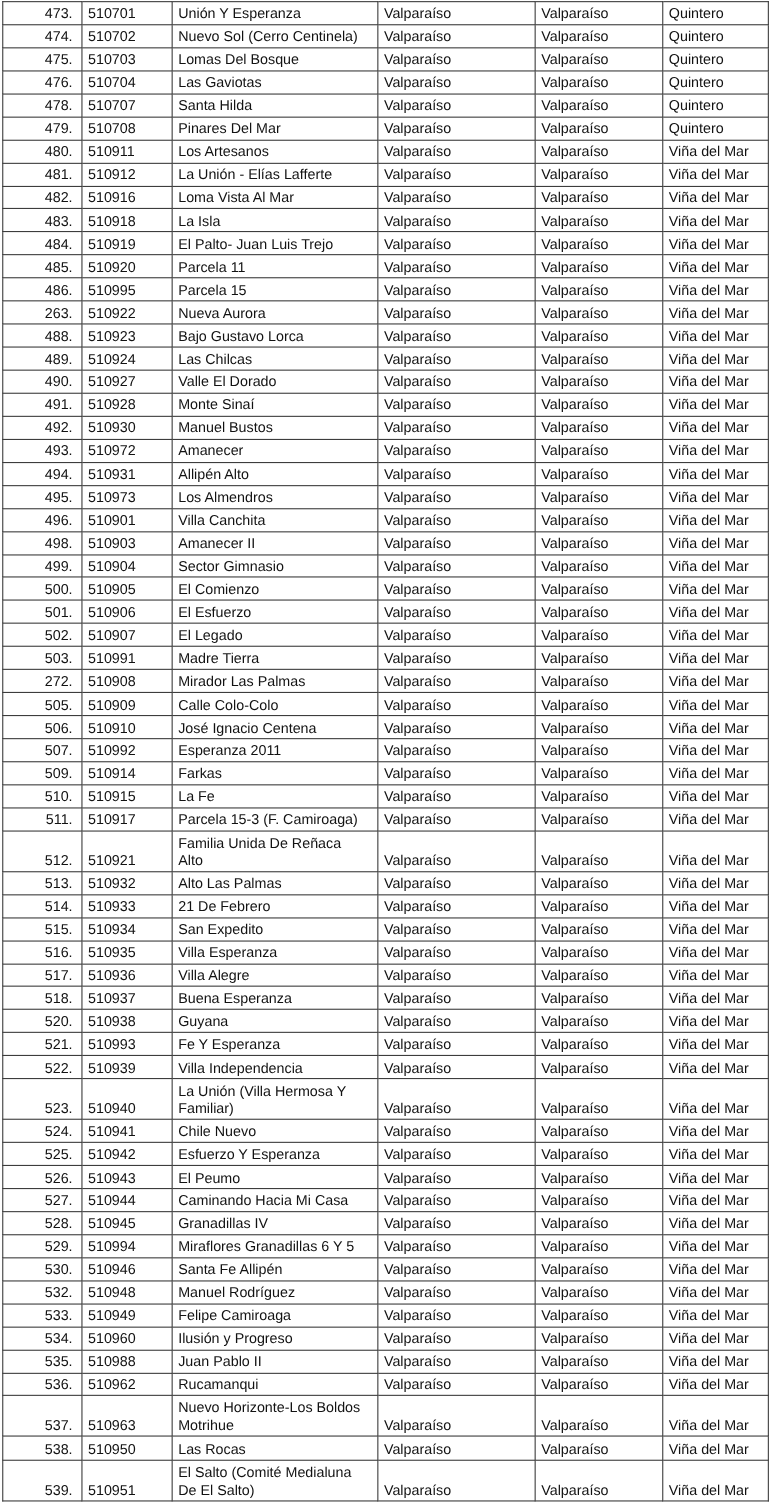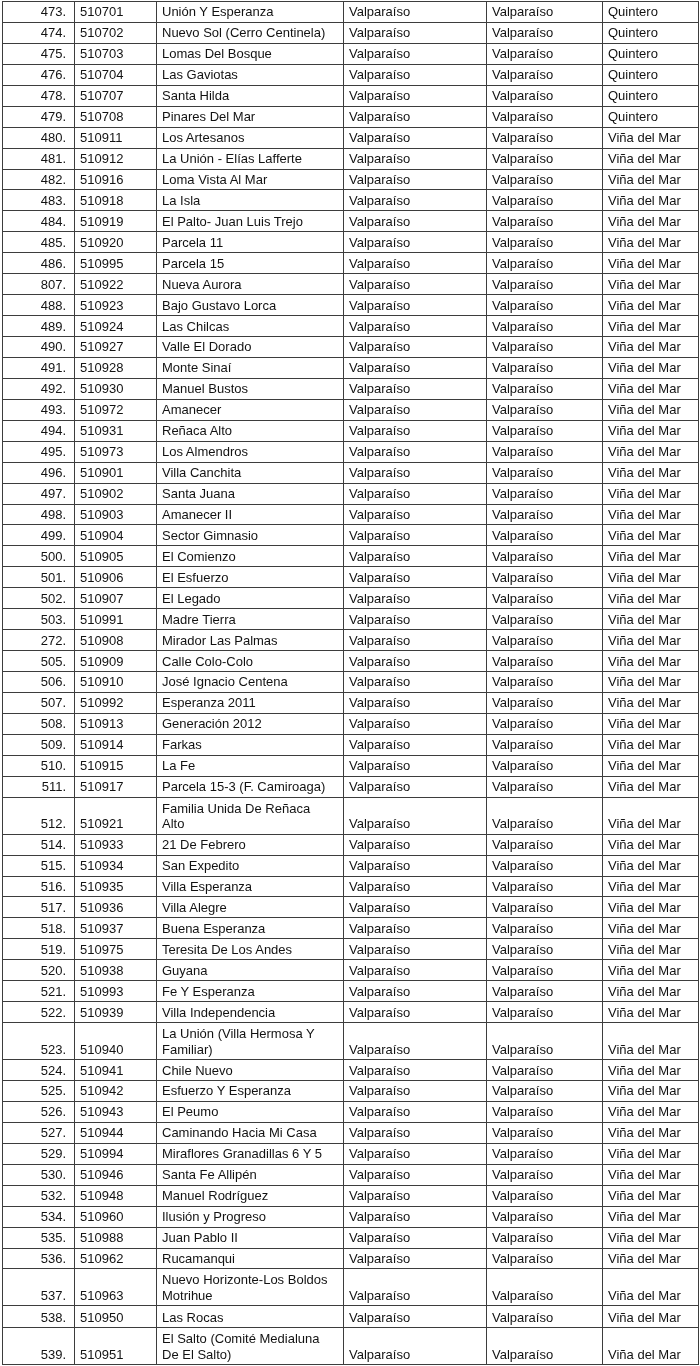--- a/index.html
+++ b/index.html
@@ -148,21 +148,21 @@
       </tr>
       <tr>
         <td class="col-num">486.</td>
         <td class="col-code">510995</td>
         <td class="col-name">Parcela 15</td>
         <td class="col-region">Valparaíso</td>
         <td class="col-province">Valparaíso</td>
         <td class="col-commune">Viña del Mar</td>
       </tr>
       <tr>
-        <td class="col-num">807.</td>
+        <td class="col-num">263.</td>
         <td class="col-code">510922</td>
         <td class="col-name">Nueva Aurora</td>
         <td class="col-region">Valparaíso</td>
         <td class="col-province">Valparaíso</td>
         <td class="col-commune">Viña del Mar</td>
       </tr>
       <tr>
         <td class="col-num">488.</td>
         <td class="col-code">510923</td>
         <td class="col-name">Bajo Gustavo Lorca</td>
@@ -206,21 +206,21 @@
         <td class="col-num">493.</td>
         <td class="col-code">510972</td>
         <td class="col-name">Amanecer</td>
         <td class="col-region">Valparaíso</td>
         <td class="col-province">Valparaíso</td>
         <td class="col-commune">Viña del Mar</td>
       </tr>
       <tr>
         <td class="col-num">494.</td>
         <td class="col-code">510931</td>
-        <td class="col-name">Reñaca Alto</td>
+        <td class="col-name">Allipén Alto</td>
         <td class="col-region">Valparaíso</td>
         <td class="col-province">Valparaíso</td>
         <td class="col-commune">Viña del Mar</td>
       </tr>
       <tr>
         <td class="col-num">495.</td>
         <td class="col-code">510973</td>
         <td class="col-name">Los Almendros</td>
         <td class="col-region">Valparaíso</td>
         <td class="col-province">Valparaíso</td>
@@ -228,28 +228,20 @@
       </tr>
       <tr>
         <td class="col-num">496.</td>
         <td class="col-code">510901</td>
         <td class="col-name">Villa Canchita</td>
         <td class="col-region">Valparaíso</td>
         <td class="col-province">Valparaíso</td>
         <td class="col-commune">Viña del Mar</td>
       </tr>
       <tr>
-        <td class="col-num">497.</td>
-        <td class="col-code">510902</td>
-        <td class="col-name">Santa Juana</td>
-        <td class="col-region">Valparaíso</td>
-        <td class="col-province">Valparaíso</td>
-        <td class="col-commune">Viña del Mar</td>
-      </tr>
-      <tr>
         <td class="col-num">498.</td>
         <td class="col-code">510903</td>
         <td class="col-name">Amanecer II</td>
         <td class="col-region">Valparaíso</td>
         <td class="col-province">Valparaíso</td>
         <td class="col-commune">Viña del Mar</td>
       </tr>
       <tr>
         <td class="col-num">499.</td>
         <td class="col-code">510904</td>
@@ -311,28 +303,20 @@
         <td class="col-code">510910</td>
         <td class="col-name">José Ignacio Centena</td>
         <td class="col-region">Valparaíso</td>
         <td class="col-province">Valparaíso</td>
         <td class="col-commune">Viña del Mar</td>
       </tr>
       <tr>
         <td class="col-num">507.</td>
         <td class="col-code">510992</td>
         <td class="col-name">Esperanza 2011</td>
-        <td class="col-region">Valparaíso</td>
-        <td class="col-province">Valparaíso</td>
-        <td class="col-commune">Viña del Mar</td>
-      </tr>
-      <tr>
-        <td class="col-num">508.</td>
-        <td class="col-code">510913</td>
-        <td class="col-name">Generación 2012</td>
         <td class="col-region">Valparaíso</td>
         <td class="col-province">Valparaíso</td>
         <td class="col-commune">Viña del Mar</td>
       </tr>
       <tr>
         <td class="col-num">509.</td>
         <td class="col-code">510914</td>
         <td class="col-name">Farkas</td>
         <td class="col-region">Valparaíso</td>
         <td class="col-province">Valparaíso</td>
@@ -356,20 +340,28 @@
       </tr>
       <tr class="tall">
         <td class="col-num">512.</td>
         <td class="col-code">510921</td>
         <td class="col-name">Familia Unida De Reñaca<br>Alto</td>
         <td class="col-region">Valparaíso</td>
         <td class="col-province">Valparaíso</td>
         <td class="col-commune">Viña del Mar</td>
       </tr>
       <tr>
+        <td class="col-num">513.</td>
+        <td class="col-code">510932</td>
+        <td class="col-name">Alto Las Palmas</td>
+        <td class="col-region">Valparaíso</td>
+        <td class="col-province">Valparaíso</td>
+        <td class="col-commune">Viña del Mar</td>
+      </tr>
+      <tr>
         <td class="col-num">514.</td>
         <td class="col-code">510933</td>
         <td class="col-name">21 De Febrero</td>
         <td class="col-region">Valparaíso</td>
         <td class="col-province">Valparaíso</td>
         <td class="col-commune">Viña del Mar</td>
       </tr>
       <tr>
         <td class="col-num">515.</td>
         <td class="col-code">510934</td>
@@ -391,28 +383,20 @@
         <td class="col-code">510936</td>
         <td class="col-name">Villa Alegre</td>
         <td class="col-region">Valparaíso</td>
         <td class="col-province">Valparaíso</td>
         <td class="col-commune">Viña del Mar</td>
       </tr>
       <tr>
         <td class="col-num">518.</td>
         <td class="col-code">510937</td>
         <td class="col-name">Buena Esperanza</td>
-        <td class="col-region">Valparaíso</td>
-        <td class="col-province">Valparaíso</td>
-        <td class="col-commune">Viña del Mar</td>
-      </tr>
-      <tr>
-        <td class="col-num">519.</td>
-        <td class="col-code">510975</td>
-        <td class="col-name">Teresita De Los Andes</td>
         <td class="col-region">Valparaíso</td>
         <td class="col-province">Valparaíso</td>
         <td class="col-commune">Viña del Mar</td>
       </tr>
       <tr>
         <td class="col-num">520.</td>
         <td class="col-code">510938</td>
         <td class="col-name">Guyana</td>
         <td class="col-region">Valparaíso</td>
         <td class="col-province">Valparaíso</td>
@@ -468,39 +452,55 @@
       </tr>
       <tr>
         <td class="col-num">527.</td>
         <td class="col-code">510944</td>
         <td class="col-name">Caminando Hacia Mi Casa</td>
         <td class="col-region">Valparaíso</td>
         <td class="col-province">Valparaíso</td>
         <td class="col-commune">Viña del Mar</td>
       </tr>
       <tr>
+        <td class="col-num">528.</td>
+        <td class="col-code">510945</td>
+        <td class="col-name">Granadillas IV</td>
+        <td class="col-region">Valparaíso</td>
+        <td class="col-province">Valparaíso</td>
+        <td class="col-commune">Viña del Mar</td>
+      </tr>
+      <tr>
         <td class="col-num">529.</td>
         <td class="col-code">510994</td>
         <td class="col-name">Miraflores Granadillas 6 Y 5</td>
         <td class="col-region">Valparaíso</td>
         <td class="col-province">Valparaíso</td>
         <td class="col-commune">Viña del Mar</td>
       </tr>
       <tr>
         <td class="col-num">530.</td>
         <td class="col-code">510946</td>
         <td class="col-name">Santa Fe Allipén</td>
         <td class="col-region">Valparaíso</td>
         <td class="col-province">Valparaíso</td>
         <td class="col-commune">Viña del Mar</td>
       </tr>
       <tr>
         <td class="col-num">532.</td>
         <td class="col-code">510948</td>
         <td class="col-name">Manuel Rodríguez</td>
+        <td class="col-region">Valparaíso</td>
+        <td class="col-province">Valparaíso</td>
+        <td class="col-commune">Viña del Mar</td>
+      </tr>
+      <tr>
+        <td class="col-num">533.</td>
+        <td class="col-code">510949</td>
+        <td class="col-name">Felipe Camiroaga</td>
         <td class="col-region">Valparaíso</td>
         <td class="col-province">Valparaíso</td>
         <td class="col-commune">Viña del Mar</td>
       </tr>
       <tr>
         <td class="col-num">534.</td>
         <td class="col-code">510960</td>
         <td class="col-name">Ilusión y Progreso</td>
         <td class="col-region">Valparaíso</td>
         <td class="col-province">Valparaíso</td>

